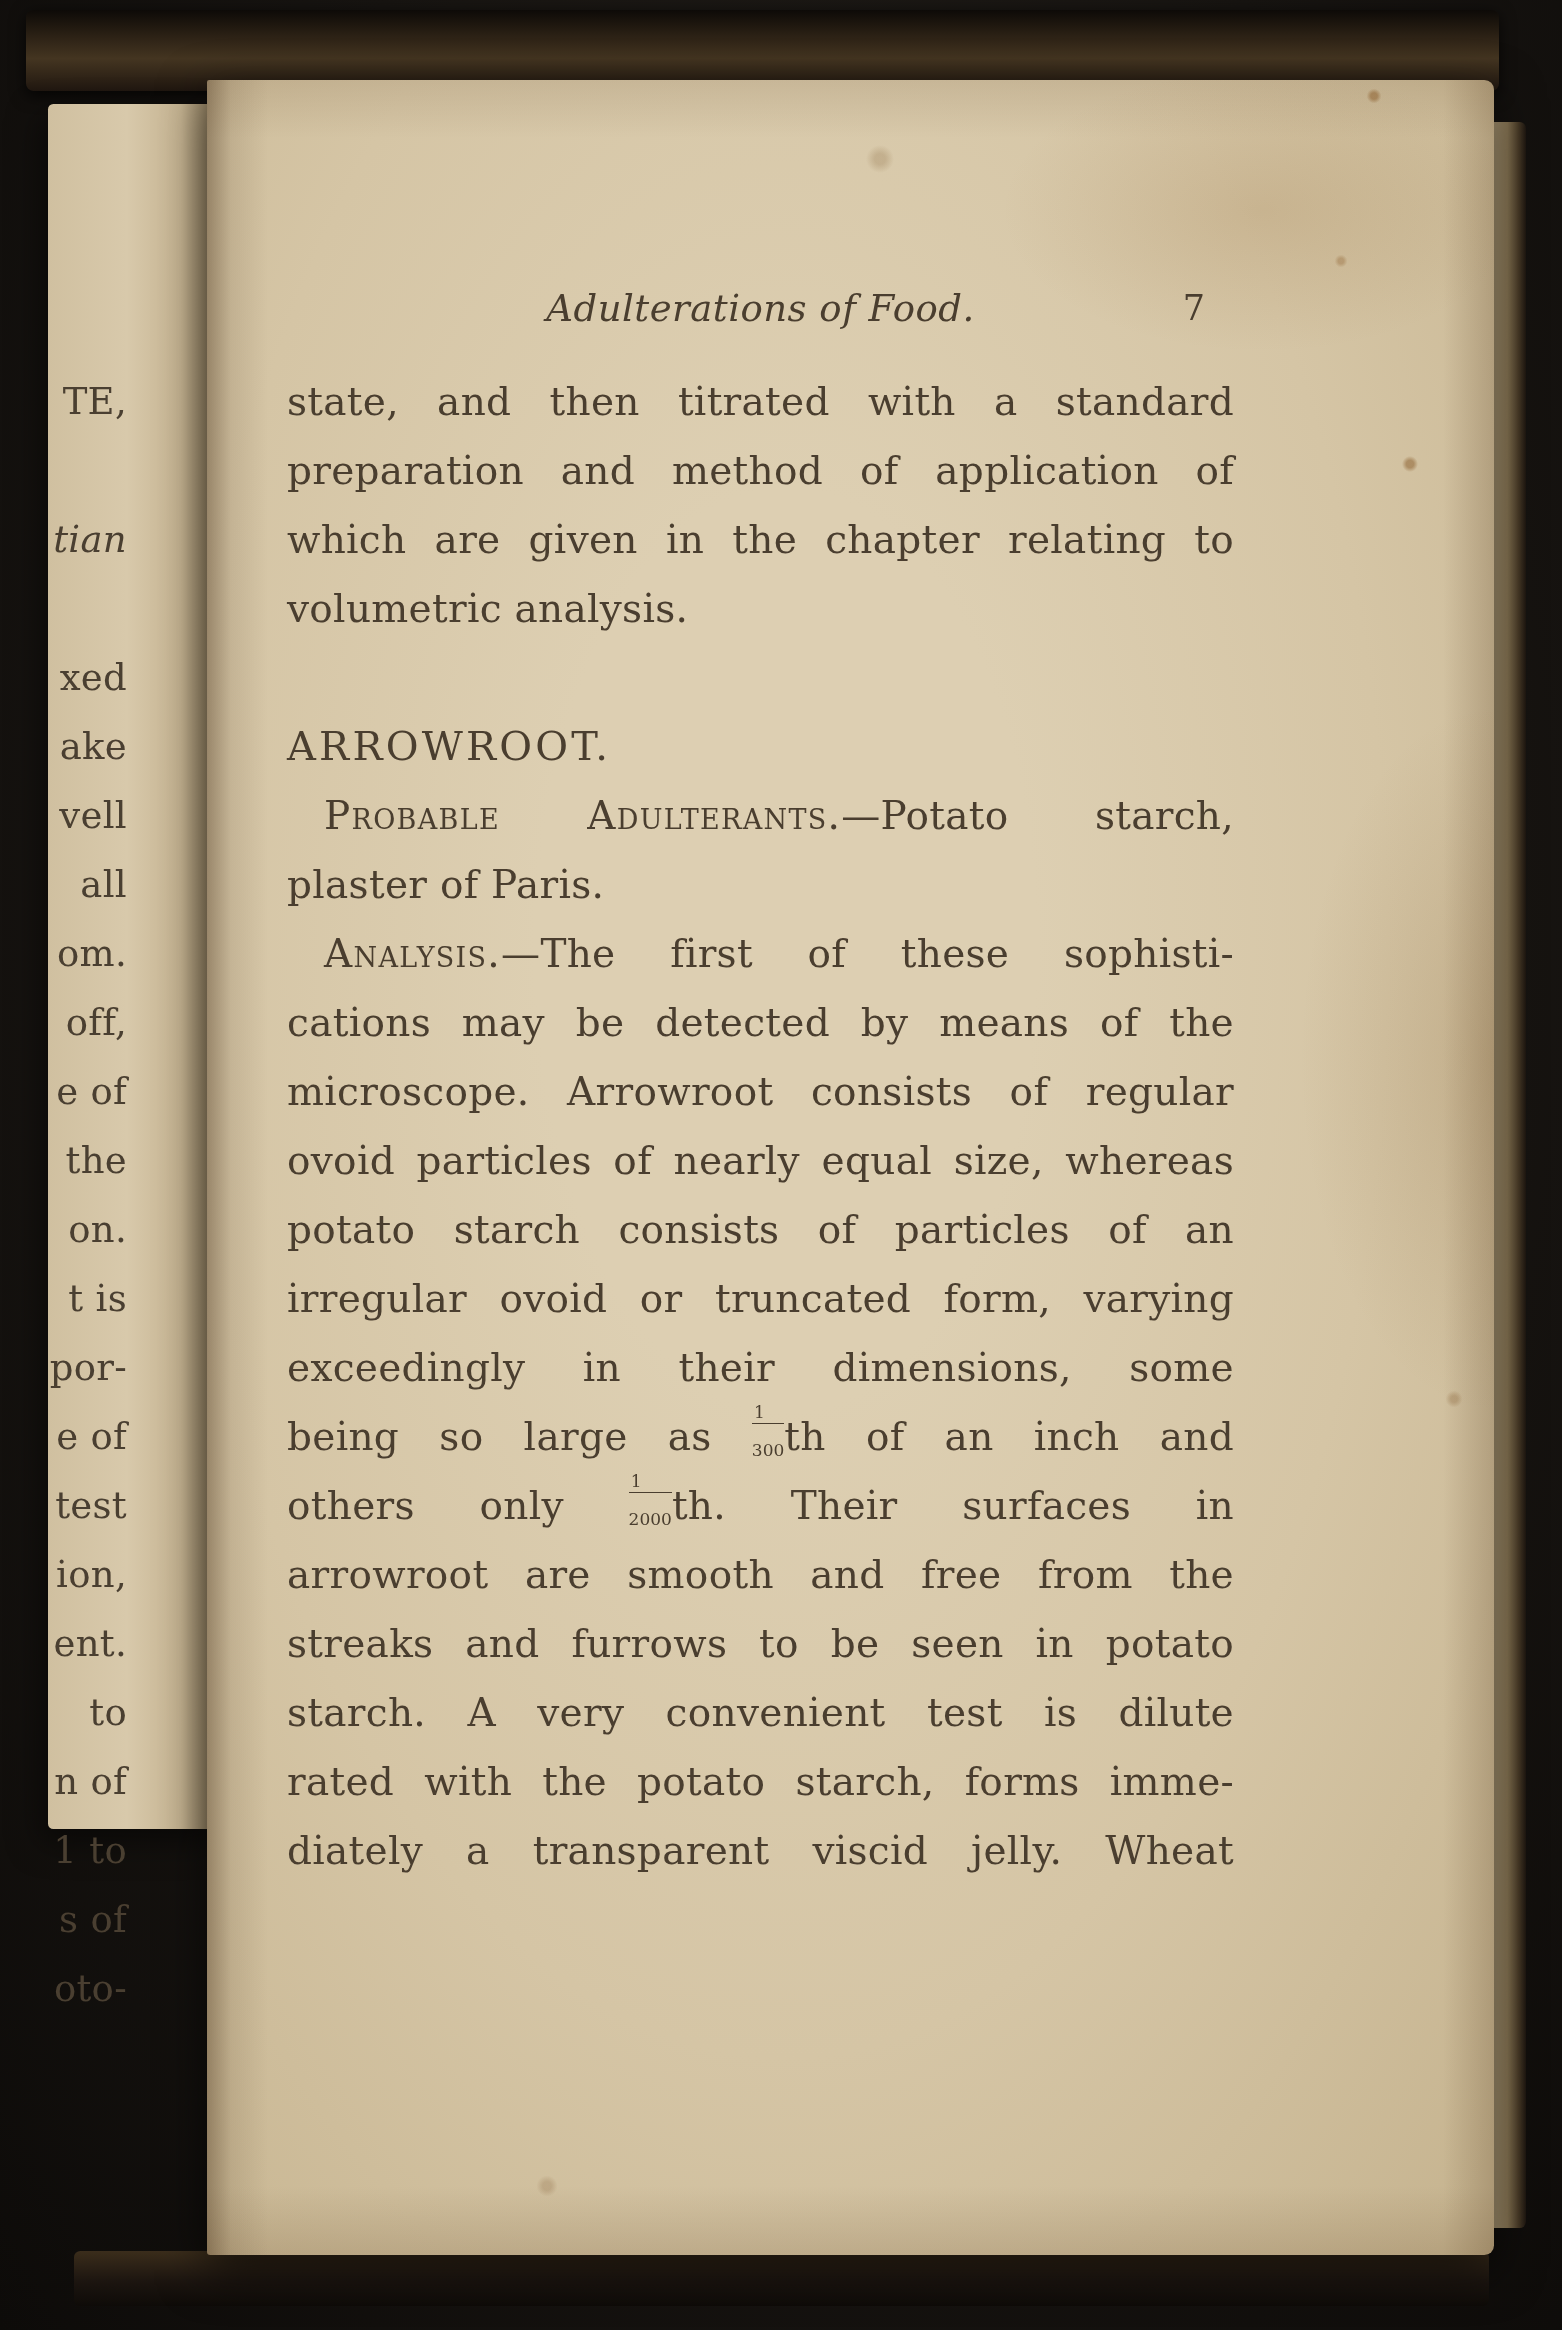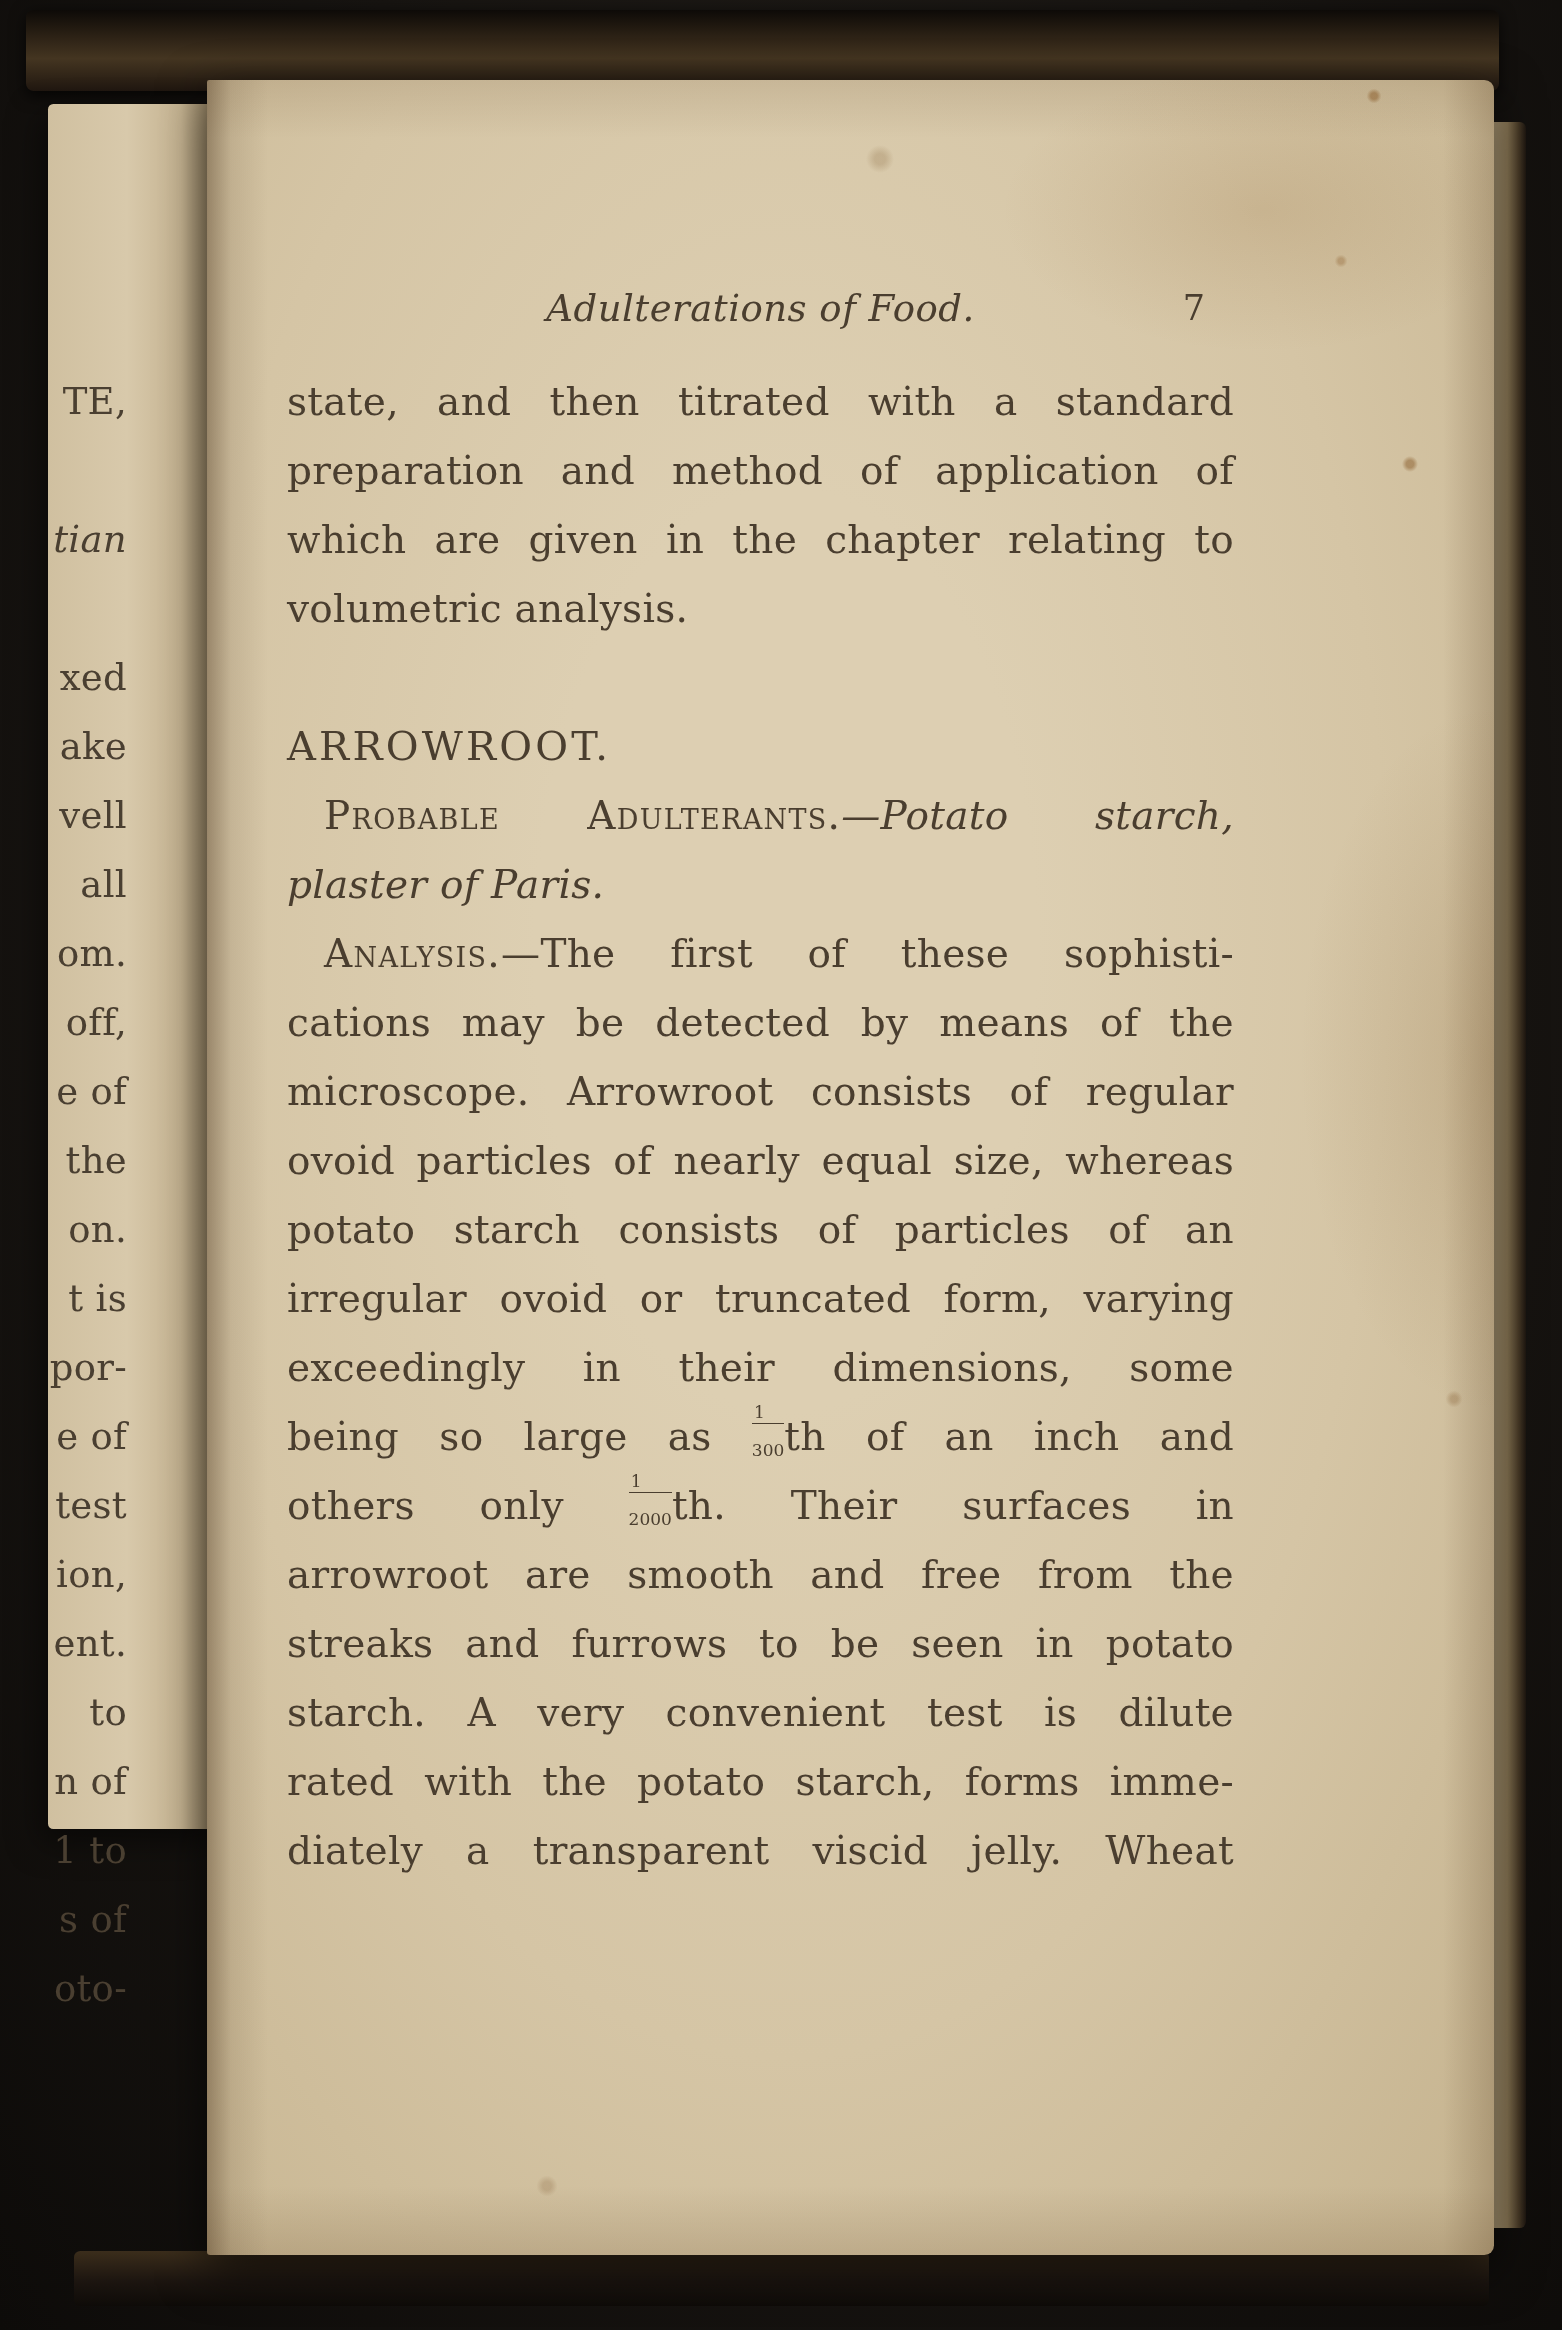--- a/index.html
+++ b/index.html
@@ -55,21 +55,21 @@
   .text-block{position:absolute;left:80px;top:181px;width:947px;color:#4a3e2f;}
   .running-header{position:relative;height:69px;line-height:69px;text-align:center;margin-top:13.3px;}
   .rh-title{font-style:italic;font-size:37px;letter-spacing:0.5px;margin-top:10px;}
   .page-number{position:absolute;right:29px;top:0;font-size:35px;}
   .body-text{margin-top:23.4px;}
   .line{height:69px;line-height:69px;font-size:39px;letter-spacing:0.3px;}
   .just{text-align:justify;text-align-last:justify;}
   .indent{text-indent:37px;}
   .heading{font-size:40px;letter-spacing:3.2px;}
   .sc{font-variant:small-caps;letter-spacing:1.3px;}
-  .it{font-style:italic;}
+  .it{}
   .spacer{height:69px;}
   .frac{display:inline-block;vertical-align:-6.4px;text-align:center;font-size:17px;line-height:1;letter-spacing:0;}
   .frac .num{display:block;border-bottom:1.6px solid #4a3e2f;padding:0 2.1px 1.6px;}
   .frac .den{display:block;padding-top:18px;}
 </style>
 </head>
 <body>
 
 <div class="scene">
 

